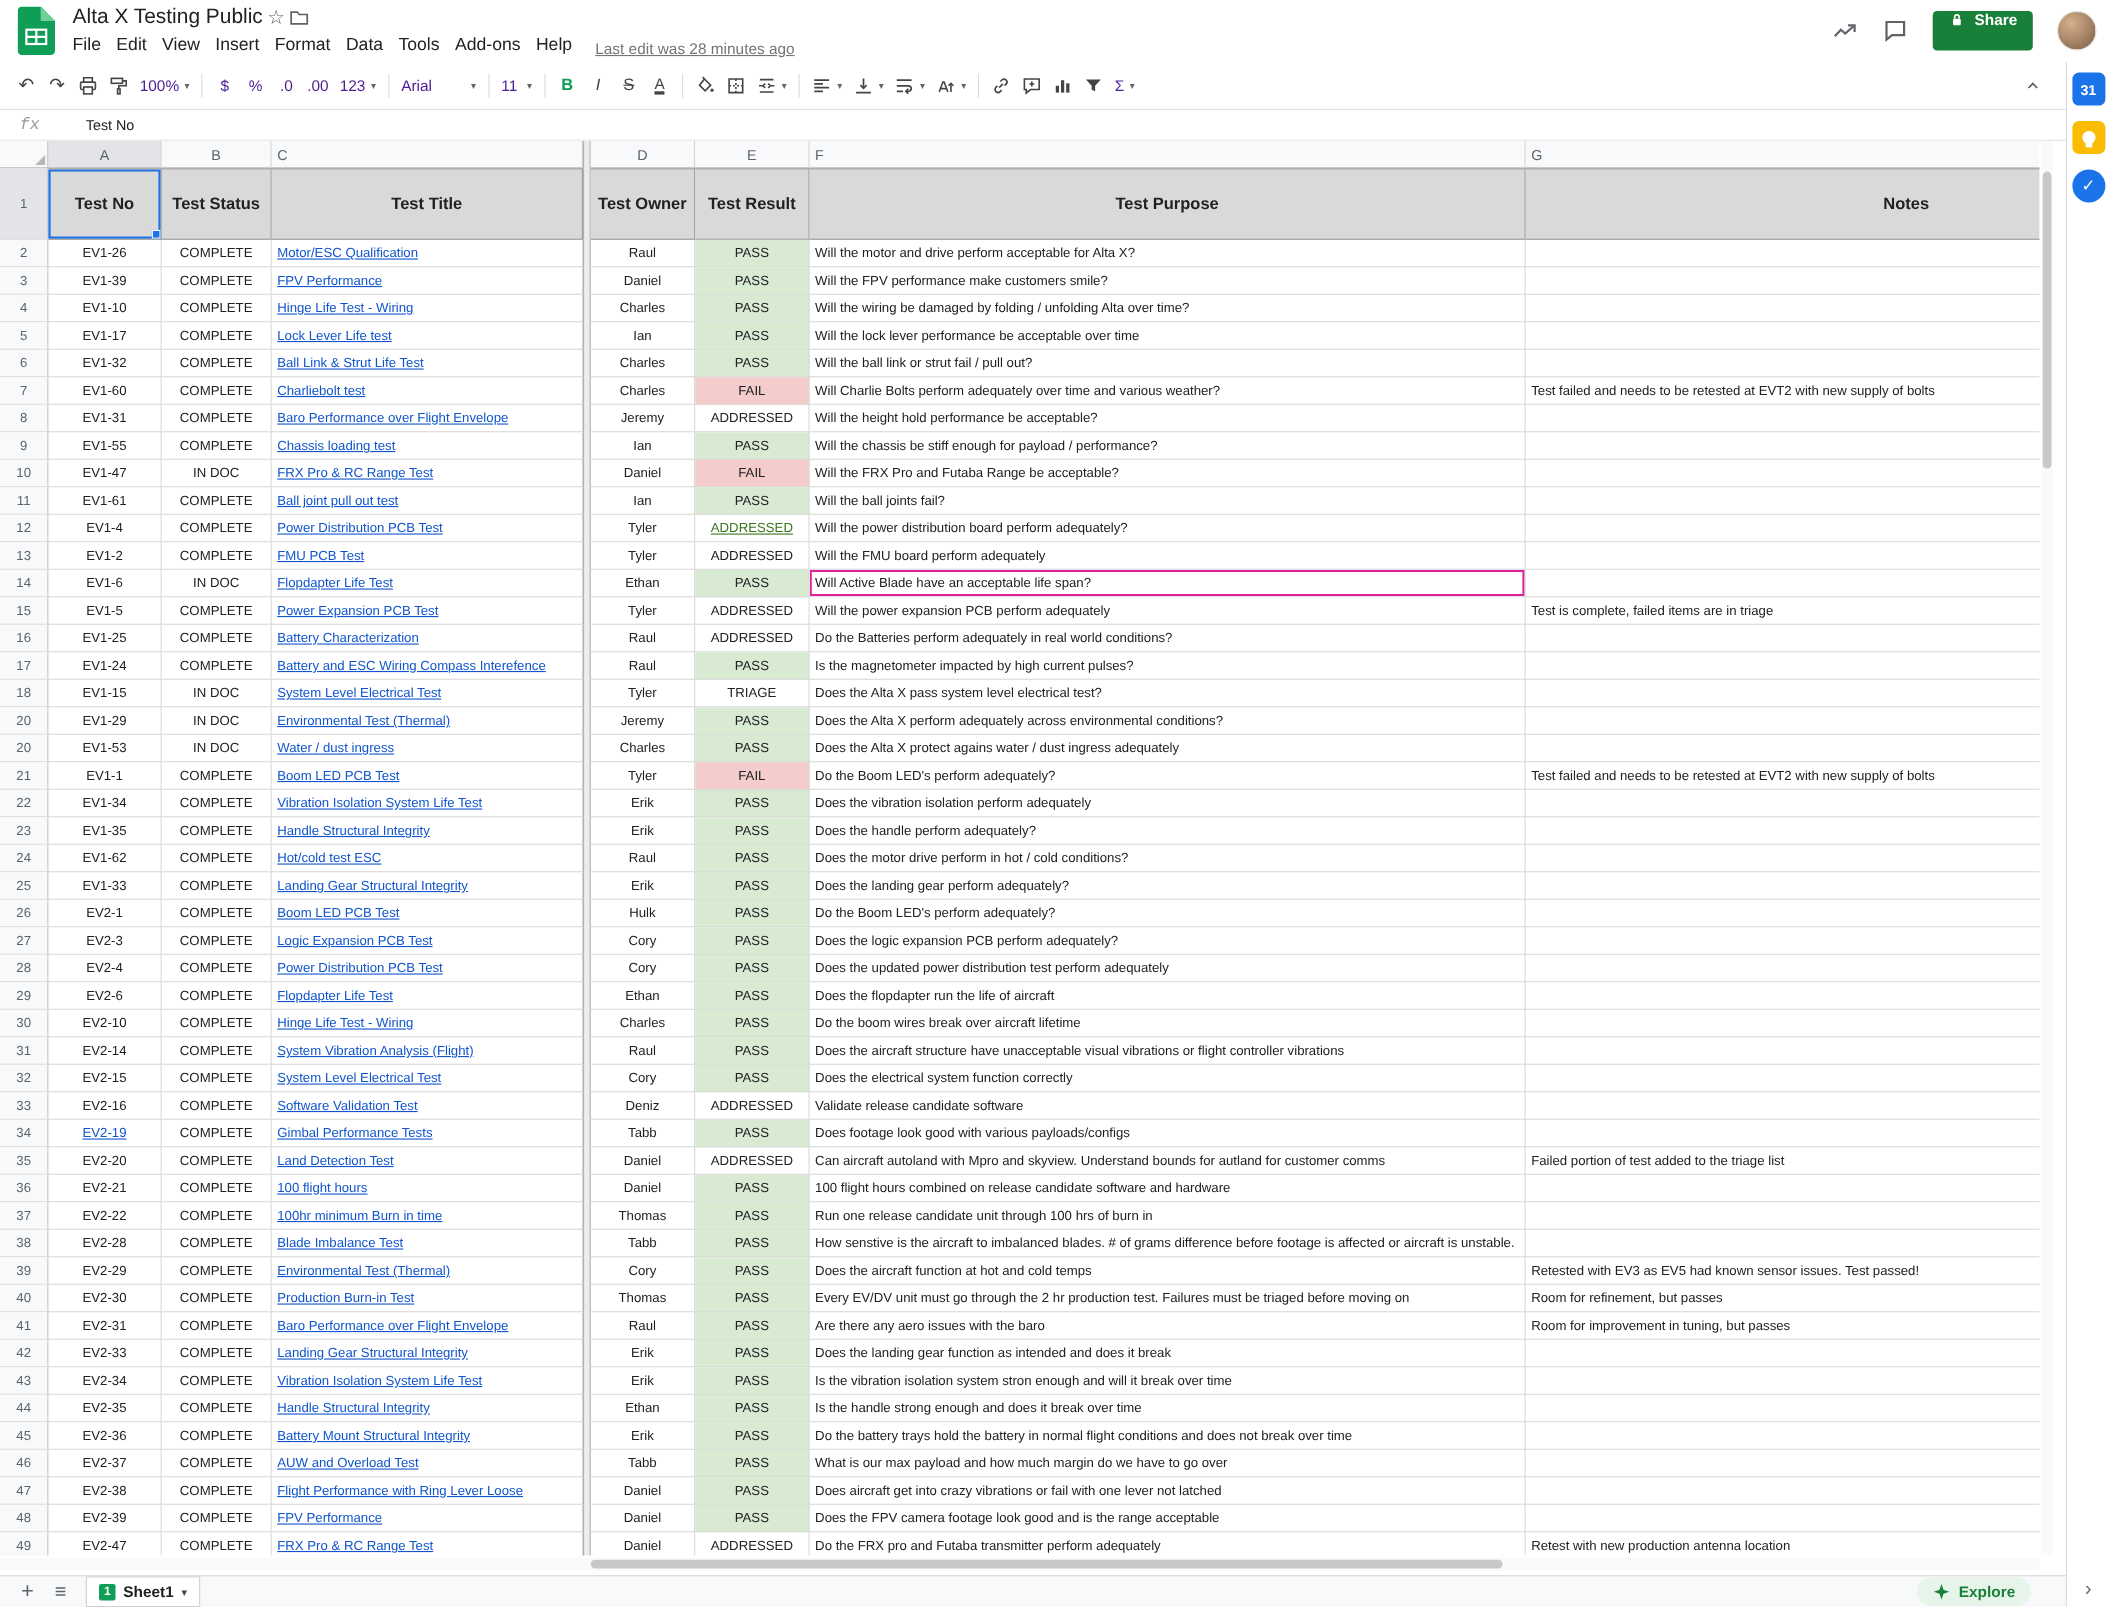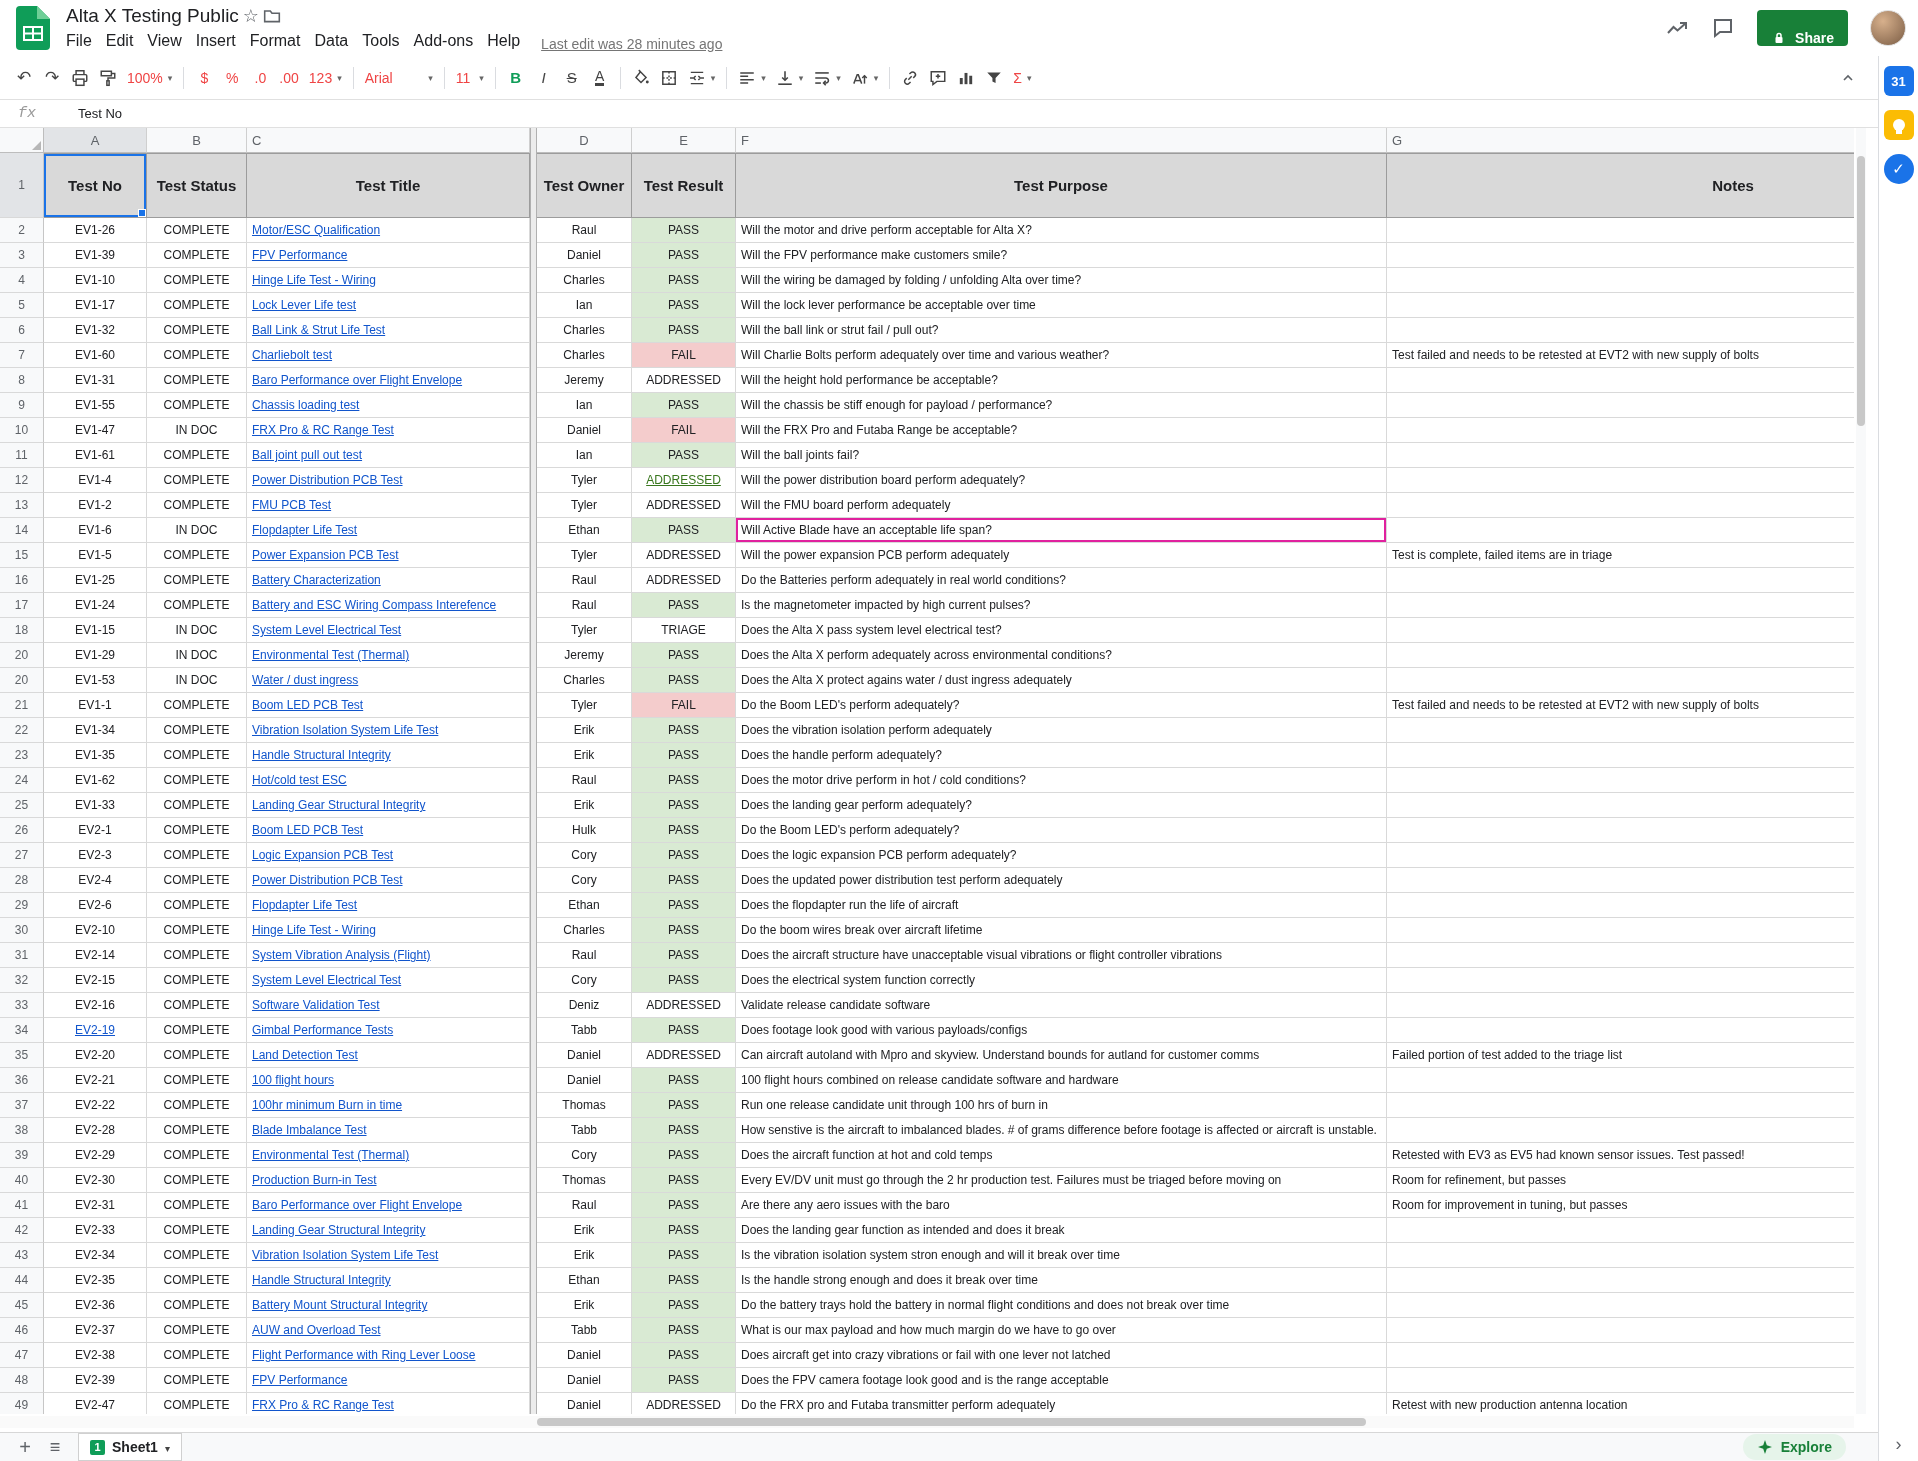--- a/index.html
+++ b/index.html
@@ -13,35 +13,35 @@
   .tcol{position:absolute;left:66px;top:5px}
   .trow1{display:flex;align-items:center;gap:4px}
   .doc-title{font-size:19px;color:#202124;cursor:text}
   .ticon{color:#5f6368;font-size:18px;cursor:pointer;line-height:1}
   .i-star::before{content:"☆"}
   .menubar{display:flex;align-items:flex-end;margin-top:3px;margin-left:-7px}
   .mitem{font-size:16px;color:#202124;padding:2px 7px;border-radius:3px;cursor:pointer}
   .lastedit{font-size:14px;color:#757575;text-decoration:underline;margin-left:14px;cursor:pointer}
   .tright{position:absolute;right:12px;top:10px;display:flex;align-items:center;gap:22px}
   .topicon{width:24px;height:24px;cursor:pointer;display:flex;align-items:center;justify-content:center}
-  .share{display:flex;align-items:flex-end;gap:8px;background:#188038;color:#fff;height:36px;
+  .share{display:flex;align-items:flex-start;gap:8px;background:#188038;color:#fff;height:36px;
     padding:0 14px;border-radius:4px;font-size:14px;font-weight:bold;cursor:pointer}
   .avatar{width:36px;height:36px;border-radius:50%;cursor:pointer;
     background:radial-gradient(circle at 35% 30%,#d7b08c,#7a5c44);border:1px solid #e0e0e0}
 
   
   .toolbar{position:absolute;top:56px;left:0;width:1878px;height:44px;background:#fff;
     border-bottom:1px solid #e0e0e0;display:flex;align-items:center;padding:0 10px}
   .tbtn{height:30px;min-width:28px;padding:0 5px;display:flex;align-items:center;justify-content:center;
     border-radius:3px;color:#444;font-size:14px;flex:none;cursor:pointer;gap:2px}
   .sep{width:1px;height:22px;background:#dadce0;margin:0 6px;flex:none}
   .drop::after{content:"▾";font-size:9px;color:#666;margin-left:3px}
   .i-undo::before{content:"↶";font-size:17px}
   .i-redo::before{content:"↷";font-size:17px}
-  .glyph{font-size:14px;color:#ef4444}
+  .glyph{font-size:14px;color:#4c1d95}
   .bold-label{font-weight:bold;font-size:15px}
   .active-green{color:#0f9d58}
   .ital{font-style:italic;font-size:15px}
   .strike{text-decoration:line-through;font-size:15px}
   .a-under{border-bottom:3px solid #444;line-height:1.05;font-size:14px}
   .fontbox{min-width:78px;justify-content:space-between}
   .sizebox{min-width:38px;justify-content:space-between}
   .collapse-toolbar{margin-left:auto;margin-right:6px}
 
   

